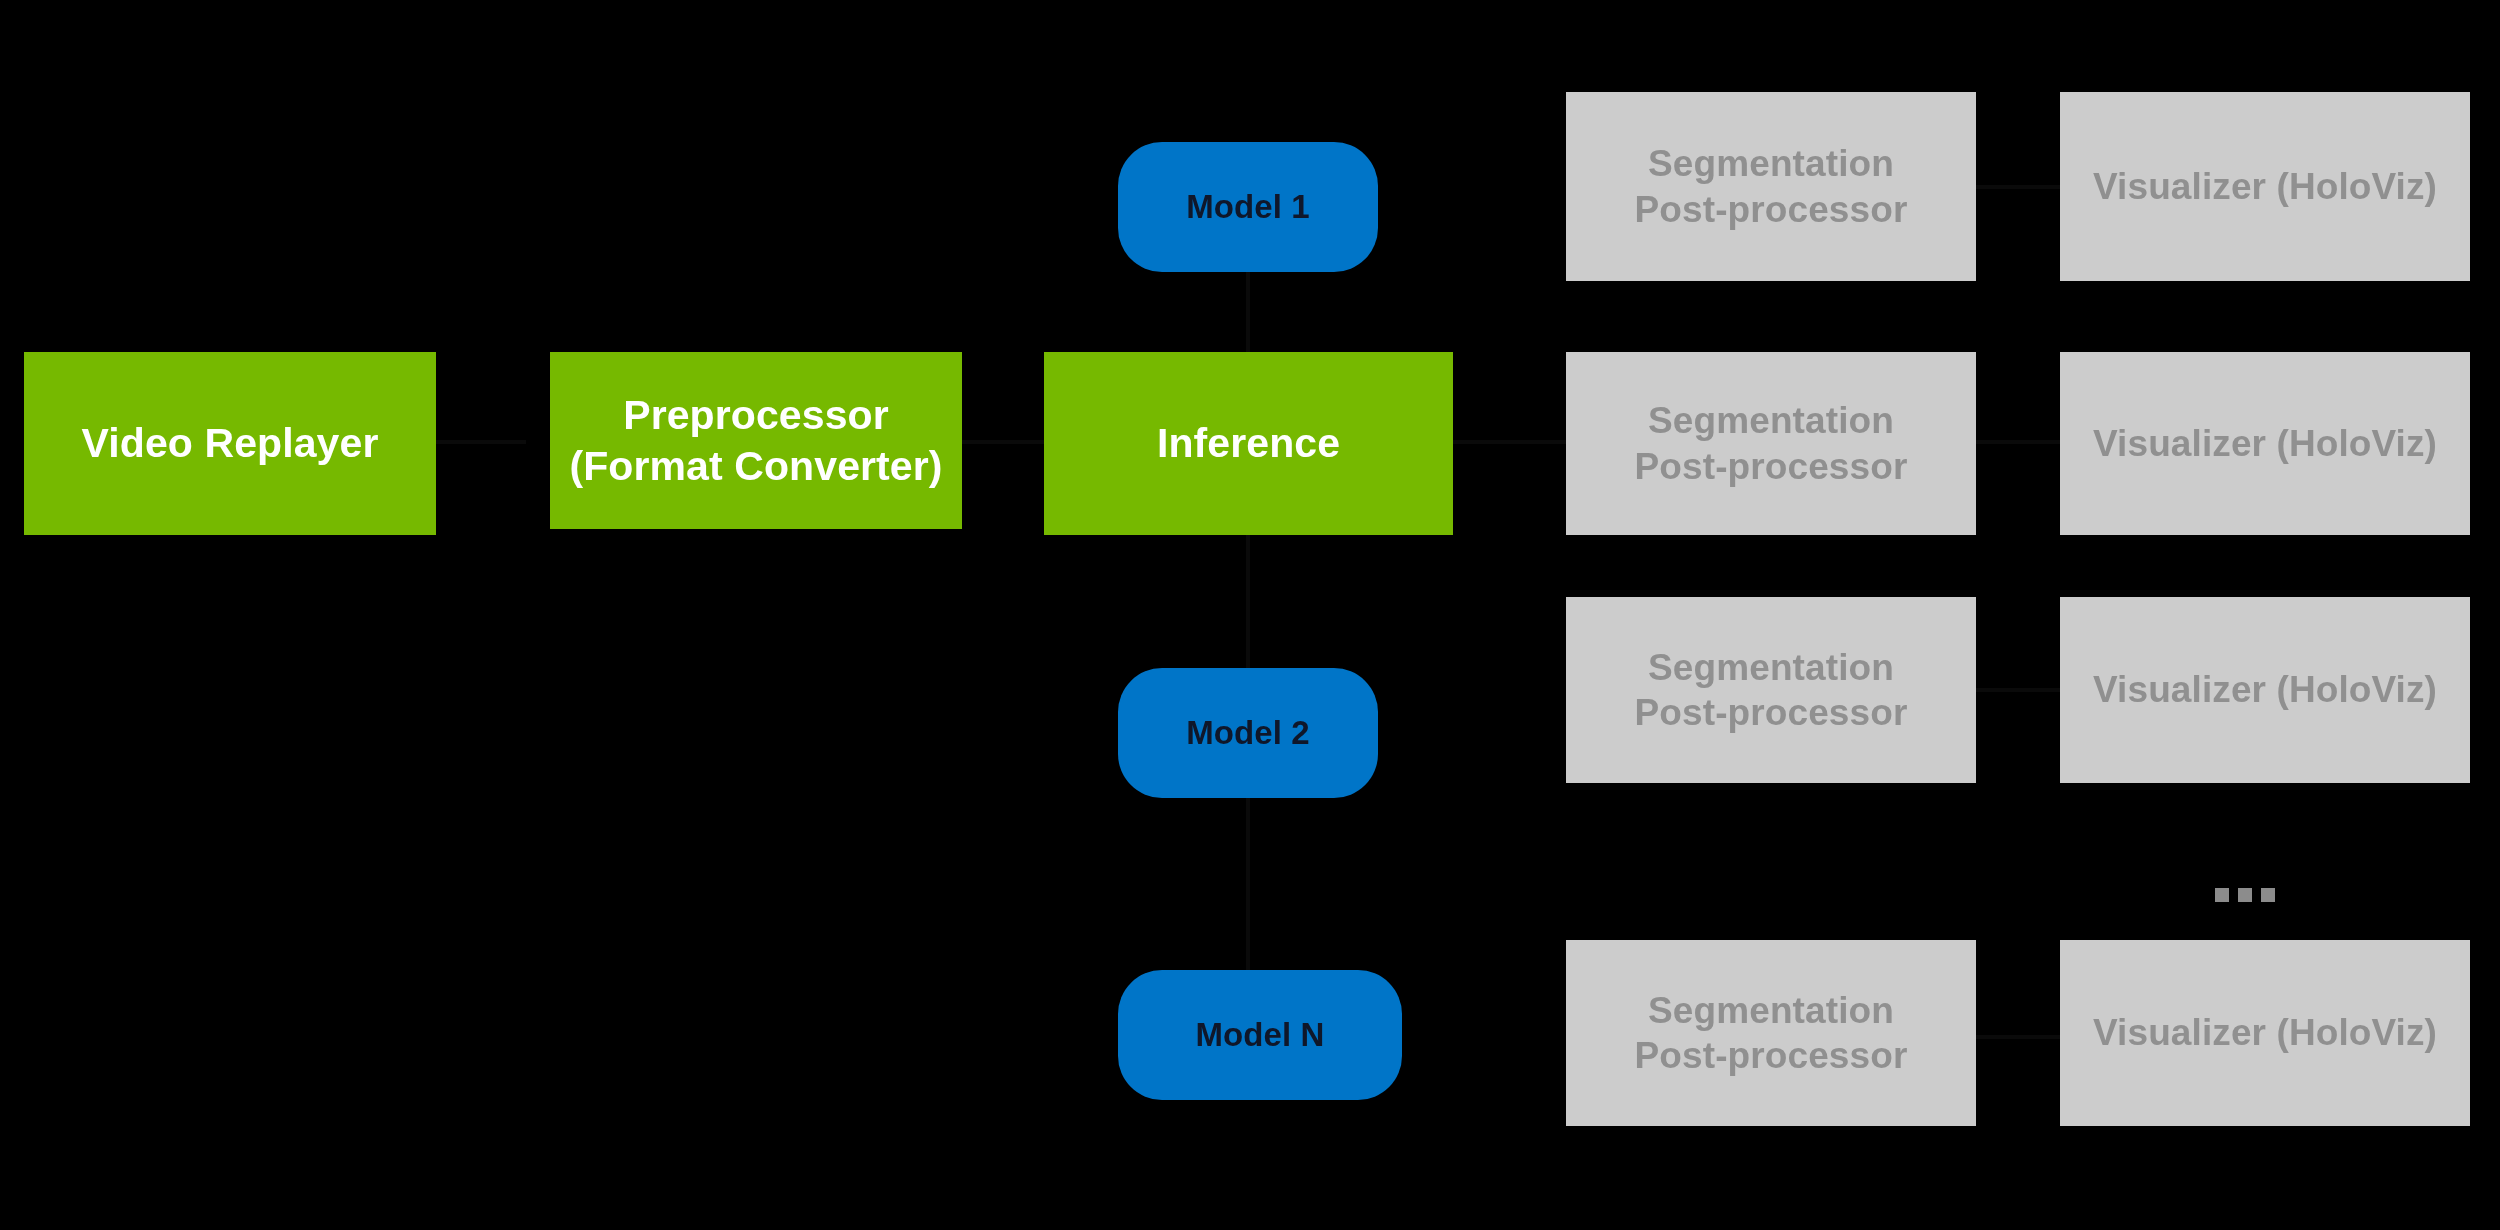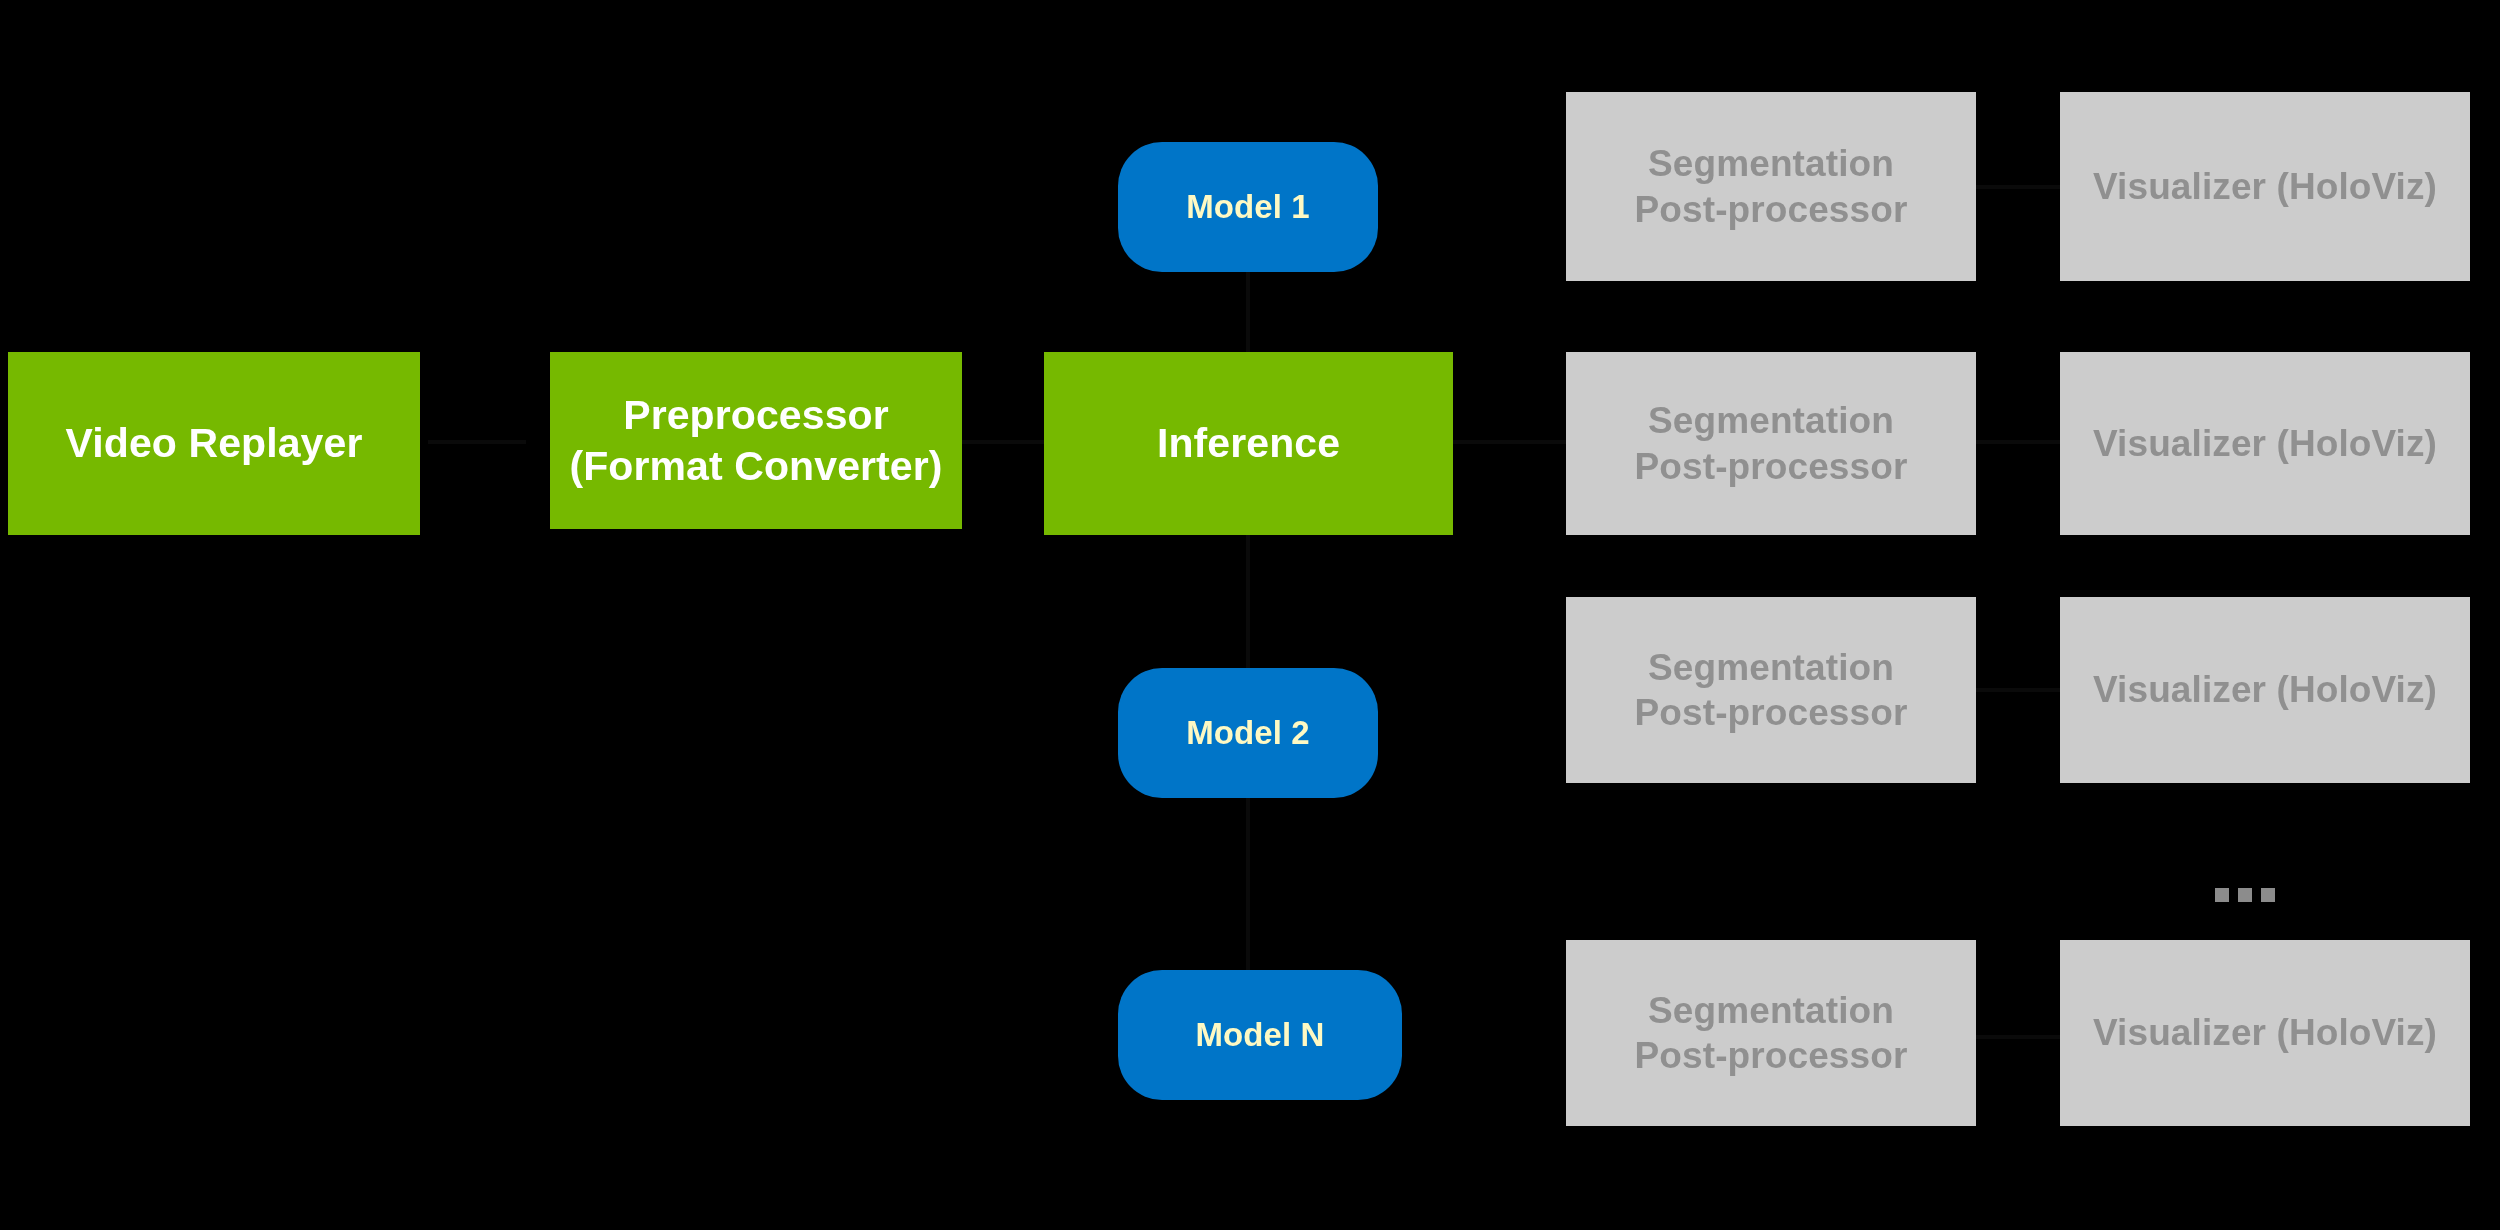--- a/index.html
+++ b/index.html
@@ -38,21 +38,21 @@
   .node.green {
     background: #76B900;
     color: #FFFFFF;
     font-size: 41px;
     border-radius: 0;
   }
 
   
   .node.blue {
     background: #0075C8;
-    color: #fef9c3;
+    color: #0f172a;
     font-size: 33px;
     border-radius: 44px;
   }
 
   
   .node.gray {
     background: #CCCCCC;
     color: #909090;
     font-size: 37px;
     border-radius: 0;
@@ -87,21 +87,21 @@
   <div class="connector" style="left:938px; top:440px; width:106px; height:4px;"></div>
   <div class="connector" style="left:1453px; top:440px; width:113px; height:4px;"></div>
   <div class="connector" style="left:1246px; top:272px; width:4px; height:80px;"></div>
   <div class="connector" style="left:1246px; top:535px; width:4px; height:133px;"></div>
   <div class="connector" style="left:1246px; top:798px; width:4px; height:172px;"></div>
   <div class="connector" style="left:1976px; top:185px; width:84px; height:4px;"></div>
   <div class="connector" style="left:1976px; top:440px; width:84px; height:4px;"></div>
   <div class="connector" style="left:1976px; top:688px; width:84px; height:4px;"></div>
   <div class="connector" style="left:1976px; top:1035px; width:84px; height:4px;"></div>
 
-  <div class="node green" style="left:8px; top:352px; width:412px; height:183px;text-align:center;">Video Replayer</div>
+  <div class="node green" style="left:24px; top:352px; width:412px; height:183px;text-align:center;">Video Replayer</div>
 
   <div class="node green" style="left:526px; top:352px; width:412px; height:177px;margin-left:24px;">Preprocessor
 (Format Converter)</div>
 
   <div class="node blue" style="left:1118px; top:142px; width:260px; height:130px;">Model 1</div>
 
   <div class="node green" style="left:1044px; top:352px; width:409px; height:183px;">Inference</div>
 
   <div class="node blue" style="left:1118px; top:668px; width:260px; height:130px;text-align:right;">Model 2</div>
 

